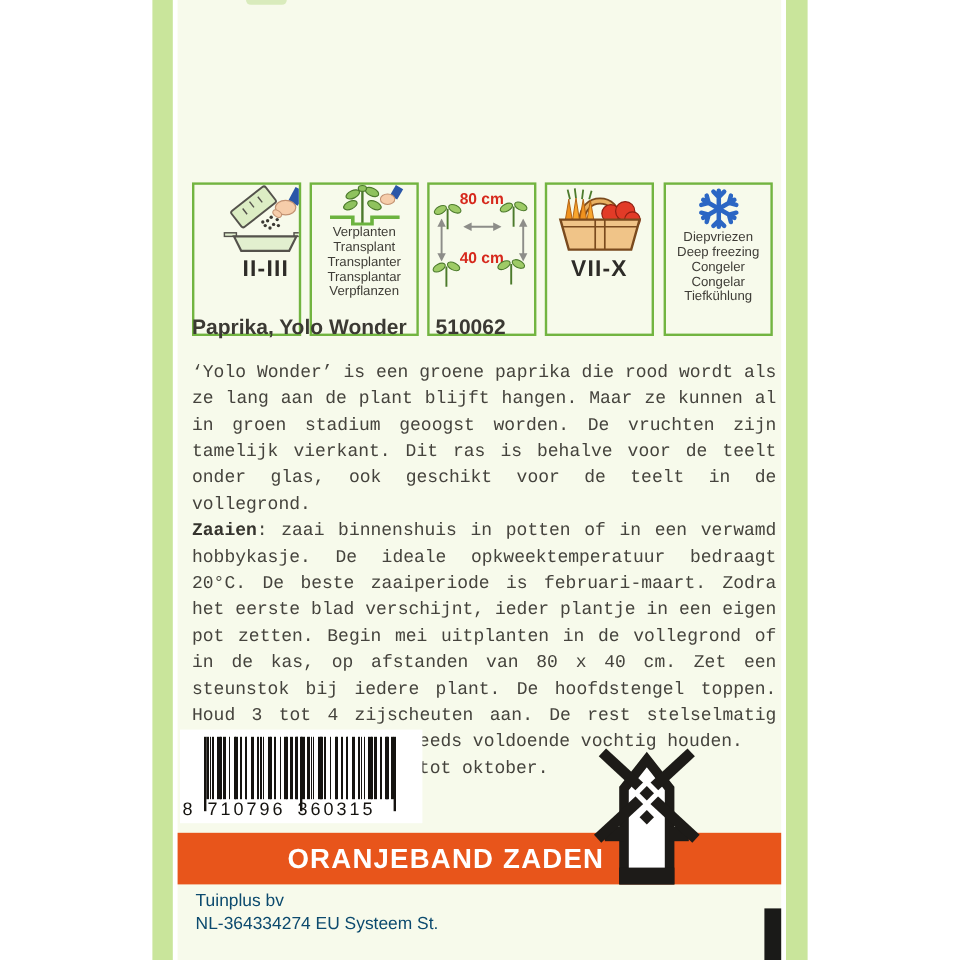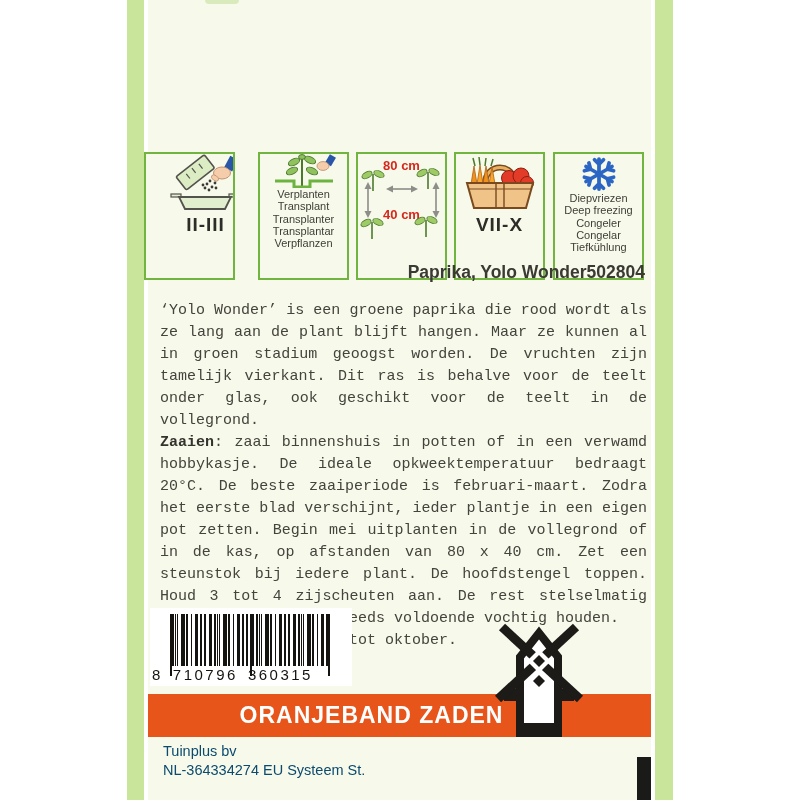--- a/index.html
+++ b/index.html
@@ -24,21 +24,21 @@
   .sp-80{top:4px;}
   .sp-40{top:53px;}
   .sp-sprig{position:absolute;}
   .sp-tl{left:2px;top:14px;}  .sp-tr{left:57px;top:12px;}
   .sp-bl{left:1px;top:62px;}  .sp-br{left:55px;top:60px;}
   .sp-harrow{position:absolute;left:28px;top:30px;}
   .sp-varrow-l{position:absolute;left:5px;top:28px;}
   .sp-varrow-r{position:absolute;left:73px;top:28px;}
   
   .title-row{position:absolute;left:160px;top:262px;width:485px;display:flex;
-        justify-content:flex-end;font-weight:bold;font-size:17.5px;color:#3b3933;}
+        justify-content:flex-start;font-weight:bold;font-size:17.5px;color:#3b3933;gap:24px;}
   .body-text{position:absolute;left:160px;top:300px;width:487px;font-size:15px;
         line-height:22px;color:#45433d;text-align:justify;font-family:Liberation Mono, monospace;}
   .body-text p{margin:0;}
   .body-text b{color:#35332d;}
   
   .barcode-box{position:absolute;left:150px;top:608px;width:202px;height:78px;background:#ffffff;}
   .bars{position:absolute;left:22px;top:6px;width:158px;height:52px;
      background-image:
        repeating-linear-gradient(90deg,#151310 0 2px,transparent 2px 5px,#151310 5px 6px,transparent 6px 9px,#151310 9px 12px,transparent 12px 14px),
        repeating-linear-gradient(90deg,transparent 0 3px,#151310 3px 4px,transparent 4px 11px,#151310 11px 13px,transparent 13px 21px);}
@@ -60,21 +60,21 @@
 <body>
 
 <div class="page">
 
   <div class="edge-strip strip-left"></div>
   <div class="edge-strip strip-right"></div>
 
   <div class="packet"></div>
   <div class="top-artifact"></div>
 
-  <div class="picto" style="left:144px;padding-left:32px;">
+  <div class="picto" style="left:160px;padding-left:32px;">
     <svg class="picto-art" width="74" height="58" viewBox="0 0 74 58">
       <g transform="rotate(-38 26 18)">
         <rect x="8" y="10" width="36" height="17" rx="2" fill="#dcedc4" stroke="#54524c" stroke-width="1.6"></rect>
         <line x1="18" y1="14" x2="18" y2="20" stroke="#54524c" stroke-width="1.2"></line>
         <line x1="26" y1="13" x2="26" y2="19" stroke="#54524c" stroke-width="1.2"></line>
         <line x1="34" y1="14" x2="34" y2="20" stroke="#54524c" stroke-width="1.2"></line>
       </g>
       <rect x="58" y="3" width="9" height="13" transform="rotate(28 62 9)" fill="#2a56a8"></rect>
       <ellipse cx="53" cy="19" rx="8.5" ry="6" fill="#f6cdaa" stroke="#c29272" stroke-width="1"></ellipse>
       <ellipse cx="46" cy="24" rx="4" ry="2.5" transform="rotate(35 46 24)" fill="#f6cdaa" stroke="#c29272" stroke-width="0.8"></ellipse>
@@ -209,21 +209,21 @@
       </g>
       <polygon points="4,29 70,29 63,54 11,54" fill="#f0c488" stroke="#7a4a1e" stroke-width="2"></polygon>
       <line x1="6" y1="35" x2="68" y2="35" stroke="#7a4a1e" stroke-width="1.2"></line>
       <path d="M33 29 V54 M41 29 V54" stroke="#7a4a1e" stroke-width="1.4" fill="none"></path>
     </svg>
     <div class="period">VII-X</div>
   </div>
 
   <div class="title-row">
     <span>Paprika, Yolo Wonder</span>
-    <span>502804</span>
+    <span>510062</span>
   </div>
 
   <div class="body-text">
     <p>‘Yolo Wonder’ is een groene paprika die rood wordt als ze lang aan de plant blijft hangen. Maar ze kunnen al in groen stadium geoogst worden. De vruchten zijn tamelijk vierkant. Dit ras is behalve voor de teelt onder glas, ook geschikt voor de teelt in de vollegrond.</p>
     <p><b>Zaaien</b><span>: zaai binnenshuis in potten of in een verwamd hobbykasje. De ideale opkweektemperatuur bedraagt 20°C. De beste zaaiperiode is februari-maart. Zodra het eerste blad verschijnt, ieder plantje in een eigen pot zetten. Begin mei uitplanten in de vollegrond of in de kas, op afstanden van 80 x 40 cm. Zet een steunstok bij iedere plant. De hoofdstengel toppen. Houd 3 tot 4 zijscheuten aan. De rest stelselmatig wegnemen. De grond steeds voldoende vochtig houden.</span></p>
     <p><b>Oogst</b><span>: van eind juli tot oktober.</span></p>
   </div>
 
   <div class="barcode-box">
     <div class="bars"></div>

